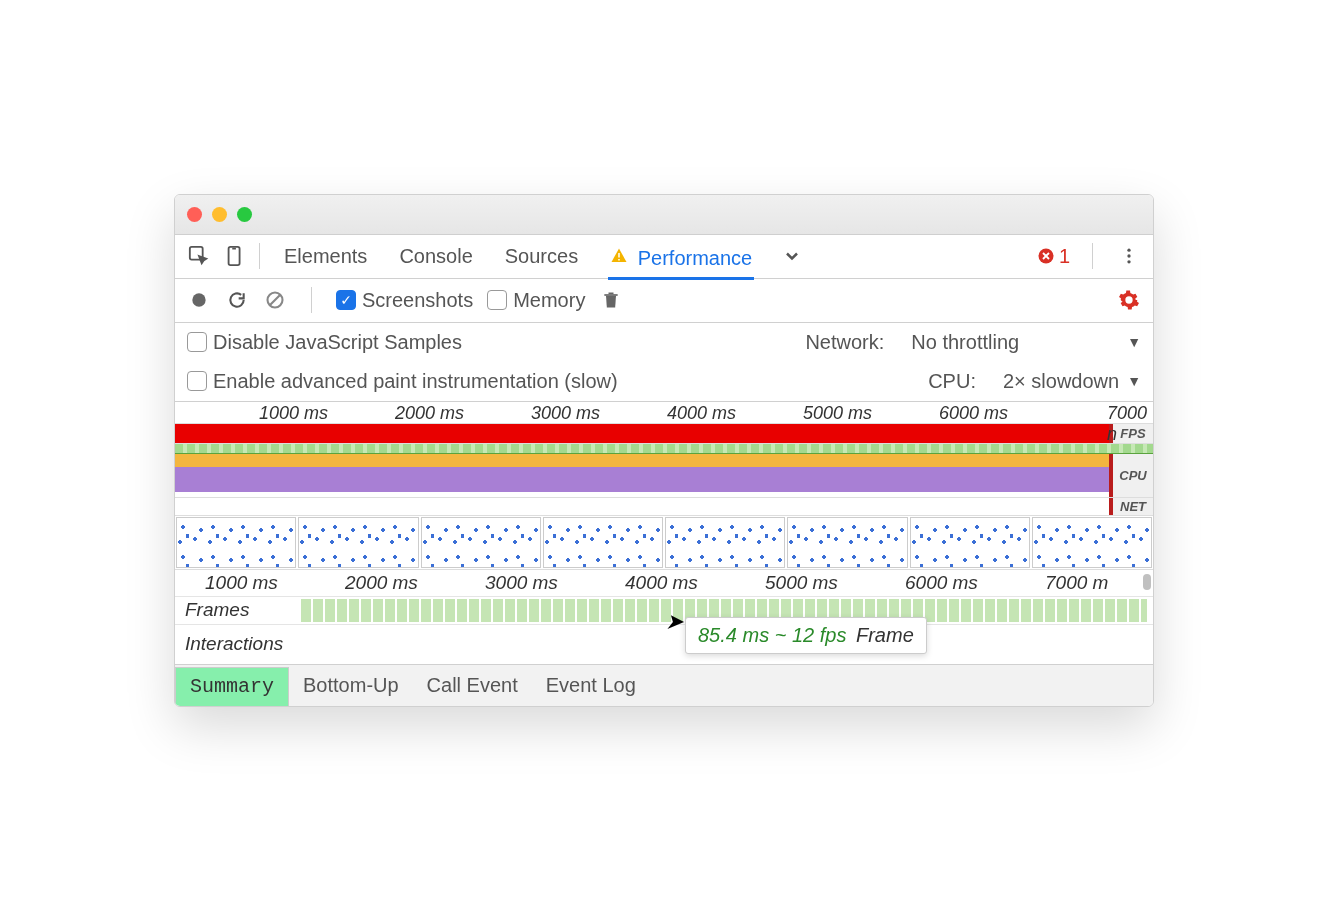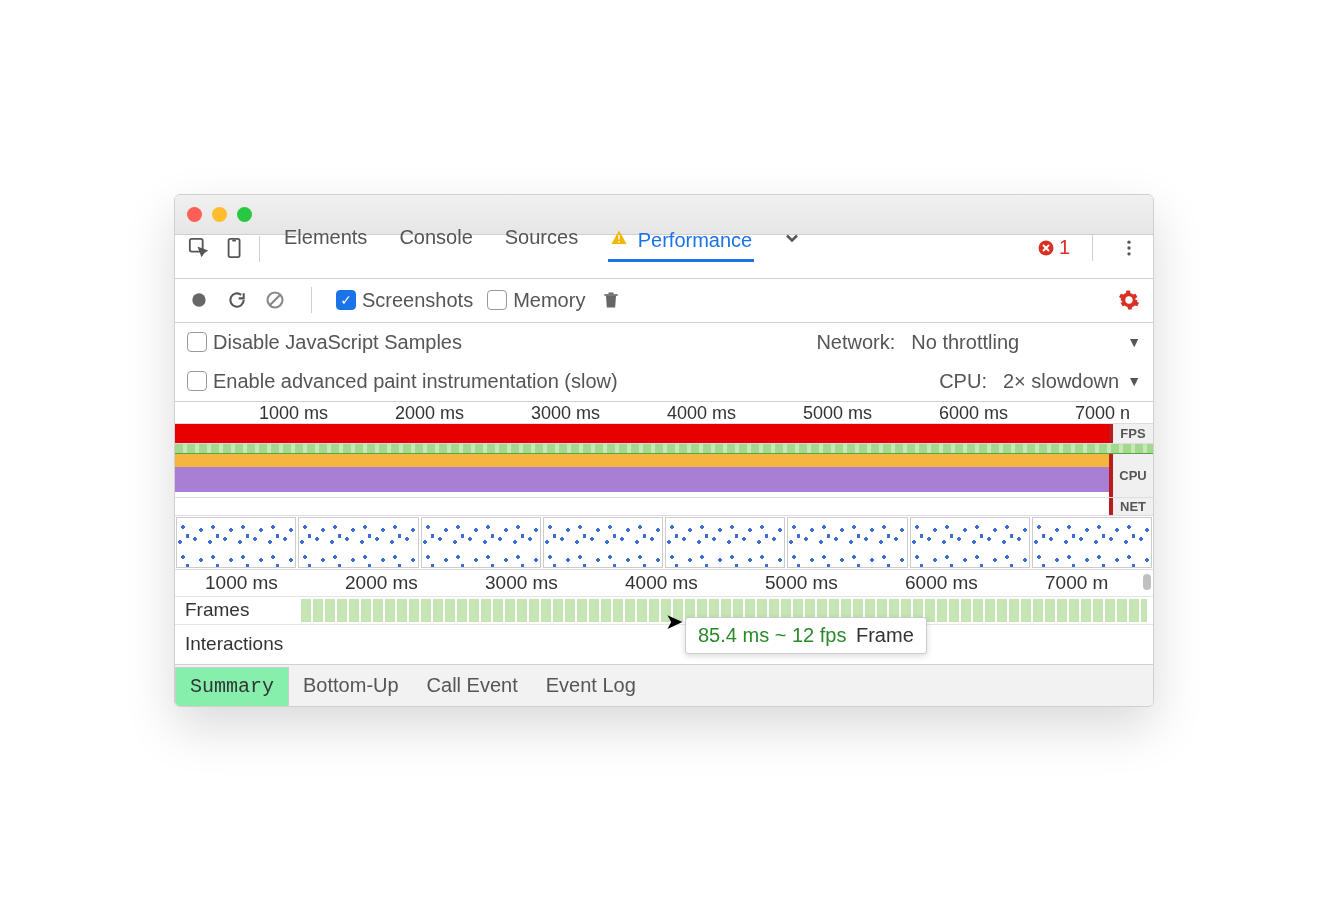--- a/index.html
+++ b/index.html
@@ -27,45 +27,45 @@
     display: flex;
     align-items: center;
     padding: 0 12px;
   }
   .traffic { display:flex; gap:10px; margin-right:14px;}
   .dot { width:15px; height:15px; border-radius:50%; }
   .dot.red{background:#ff5f57;} .dot.yellow{background:#ffbd2e;} .dot.green{background:#28c940;}
   .title { color:#4a4a4a; font-size:20px; white-space:nowrap; overflow:hidden;}
   .tabstrip {
     height:44px; border-bottom:1px solid #d0d0d0;
-    display:flex; align-items:flex-end; padding:16px 10px; color:#555; font-size:20px;
+    display:flex; align-items:center; padding:0 10px; color:#555; font-size:20px;
   }
   .icon { display:inline-flex; align-items:center; justify-content:center; }
   .tabstrip .icon { width:28px; height:28px; color:#555;}
   .divider { width:1px; height:26px; background:#d0d0d0; margin:0 10px;}
   .tabs { display:flex; gap:28px; align-items:center; margin-left:12px;}
   .tab { color:#555; cursor:pointer; padding:10px 2px; }
   .tab.active { color:#1a73e8; border-bottom:3px solid #1a73e8; padding-bottom:7px;}
   .tabstrip-right { margin-left:auto; display:flex; align-items:center; gap:12px;}
   .err { color:#d93025; display:flex; align-items:center; gap:4px; font-size:20px;}
   .toolbar {
     height:44px; border-bottom:1px solid #d0d0d0;
     display:flex; align-items:center; padding:0 12px; gap:14px; color:#555; font-size:20px;
   }
   .toolbar .icon{width:24px;height:24px;}
   .cbwrap{display:flex;align-items:center;gap:6px;}
   .checkbox{width:20px;height:20px;border:1px solid #999;border-radius:4px;display:flex;align-items:center;justify-content:center;background:#fff;}
   .checkbox.checked{background:#1a73e8;border-color:#1a73e8;color:#fff;font-size:14px;}
   .gear-red{color:#d93025; margin-left:auto;}
   .settings-row{display:flex;align-items:flex-end;padding:8px 12px;font-size:20px;color:#555;gap:10px;}
-  .settings-row .right{margin-left:auto;display:flex;align-items:center;gap:16px;}
+  .settings-row .right{margin-left:auto;display:flex;align-items:center;gap:27px;}
   .settings-row .label{color:#555;}
   .dropdown{display:flex;align-items:center;gap:8px;}
   .caret{font-size:14px;color:#555;}
-  .timeline{border-top:1px solid #d0d0d0;}
+  .timeline{border-top:1px solid #d0d0d0;font-style:italic;}
   .ruler{position:relative;height:22px;border-bottom:1px solid #ddd;font-size:18px;color:#333;}
   .ruler .tick{position:absolute;top:1px;}
   .fps-row{display:flex;align-items:stretch;height:20px;border-bottom:1px solid #ddd;}
   .fps-bar{flex:1;background:#e80000;}
   .lane-label{width:44px;background:#f0f0f0;border-left:4px solid #b91c1c;font-size:13px;font-weight:bold;color:#555;display:flex;align-items:center;justify-content:center;}
   .fps-green{height:10px;background:repeating-linear-gradient(90deg,#a3d98e,#a3d98e 8px,#c6e8b5 8px,#c6e8b5 12px);border-bottom:1px solid #5aa33e;}
   .cpu-row{display:flex;height:44px;border-bottom:1px solid #ddd;}
   .cpu-graph{flex:1;background:linear-gradient(to bottom,#f3b63f 0%,#f3b63f 30%,#a87fd4 30%,#a87fd4 88%,#ffffff 88%);}
   .net-row{display:flex;height:18px;border-bottom:1px solid #ddd;}
   .net-graph{flex:1;background:#fff;}
@@ -236,21 +236,21 @@
   </div>
 
   <div class="timeline">
     <div class="ruler">
       <span class="tick" style="left:84px">1000 ms</span>
       <span class="tick" style="left:220px">2000 ms</span>
       <span class="tick" style="left:356px">3000 ms</span>
       <span class="tick" style="left:492px">4000 ms</span>
       <span class="tick" style="left:628px">5000 ms</span>
       <span class="tick" style="left:764px">6000 ms</span>
-      <span class="tick" style="left:900px">7000 n</span>
+      <span class="tick" style="left:932px">7000 n</span>
     </div>
     <div class="fps-row">
       <div class="fps-bar"></div>
       <div class="lane-label">FPS</div>
     </div>
     <div class="fps-green"></div>
     <div class="cpu-row">
       <div class="cpu-graph"></div>
       <div class="lane-label">CPU</div>
     </div>

